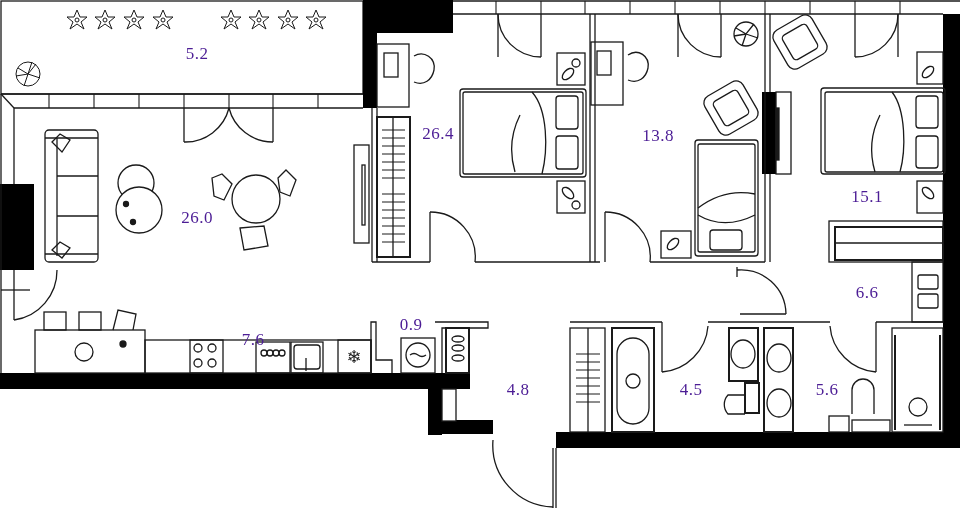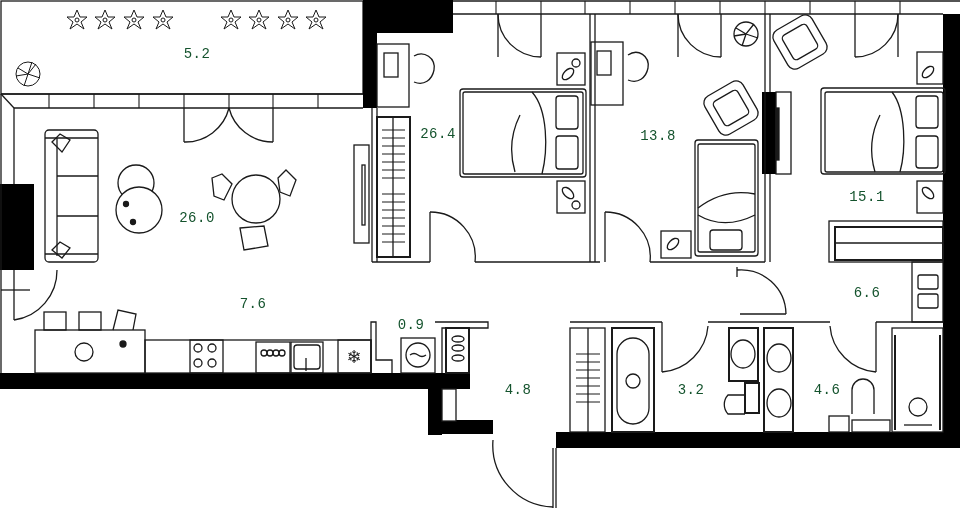--- a/index.html
+++ b/index.html
@@ -1,18 +1,18 @@
 <!DOCTYPE html>
 <html><head>
 <meta charset="utf-8">
 <style>
   html, body { margin: 0; padding: 0; background: #ffffff; }
   body { width: 960px; height: 509px; overflow: hidden; position: relative; font-family: "DejaVu Sans", sans-serif; }
   #plan { position: absolute; left: 0; top: 0; width: 960px; height: 509px; }
-  .room-label { position: absolute; font-family: Liberation Mono, monospace; font-size: 14px; color: #14532d; letter-spacing: 0.5px; transform: translate(-50%, -50%); white-space: nowrap; }
+  .room-label { position: absolute; font-family: Liberation Serif, serif; font-size: 17px; color: #4c1d95; letter-spacing: 0.5px; transform: translate(-50%, -50%); white-space: nowrap; }
 </style>
 </head>
 <body>
 
 <svg id="plan" viewBox="0 0 960 509" xmlns="http://www.w3.org/2000/svg" fill="none" stroke="#1a1a1a" stroke-width="1.3">
 
   <g>
     <rect x="1" y="1" width="362" height="93"></rect>
 
     <polyline points="1,94 363,94"></polyline>
@@ -404,19 +404,19 @@
     </g>
   </g>
 </svg>
 
 <div>
   <div class="room-label" style="left:197px;top:54px">5.2</div>
   <div class="room-label" style="left:197px;top:218px">26.0</div>
   <div class="room-label" style="left:438px;top:134px">26.4</div>
   <div class="room-label" style="left:658px;top:136px">13.8</div>
   <div class="room-label" style="left:867px;top:197px">15.1</div>
-  <div class="room-label" style="left:253px;top:304px">7.6</div>
+  <div class="room-label" style="left:253px;top:340px">7.6</div>
   <div class="room-label" style="left:411px;top:325px">0.9</div>
   <div class="room-label" style="left:518px;top:390px">4.8</div>
-  <div class="room-label" style="left:691px;top:390px">3.2</div>
-  <div class="room-label" style="left:827px;top:390px">4.6</div>
+  <div class="room-label" style="left:691px;top:390px">4.5</div>
+  <div class="room-label" style="left:827px;top:390px">5.6</div>
   <div class="room-label" style="left:867px;top:293px">6.6</div>
 </div>
 
 </body></html>

